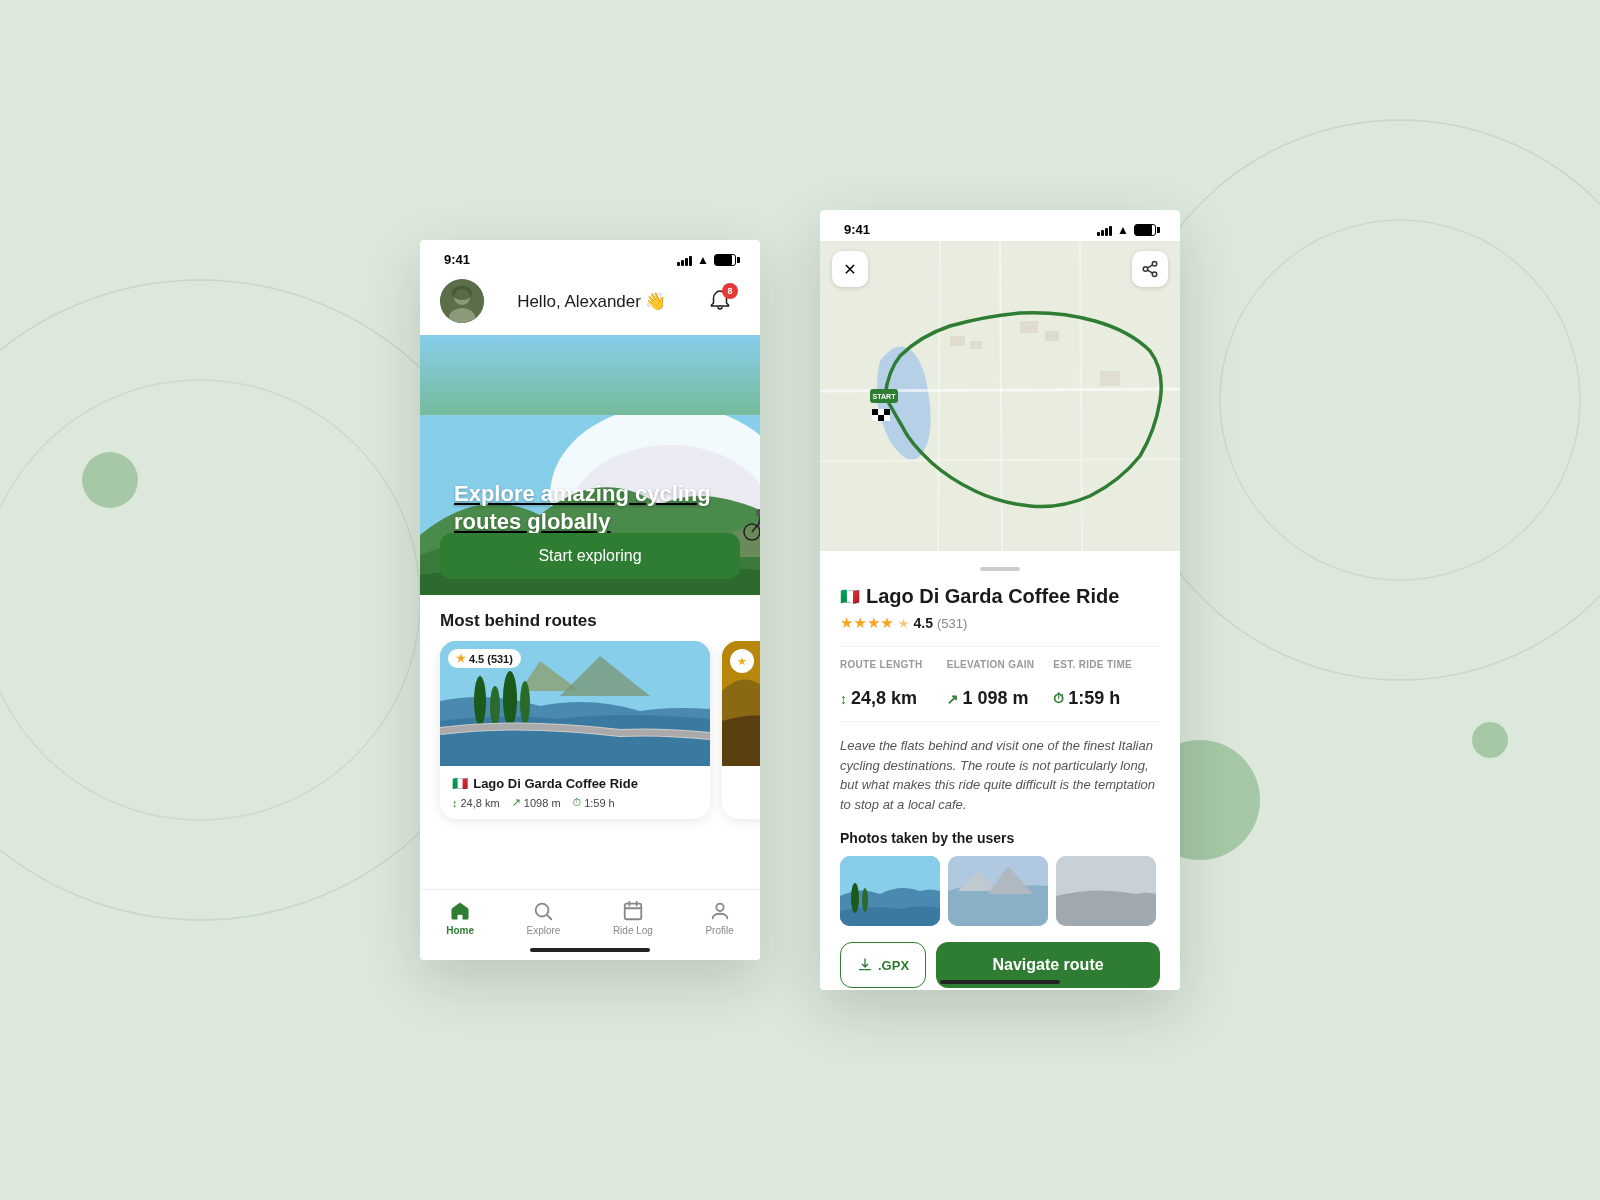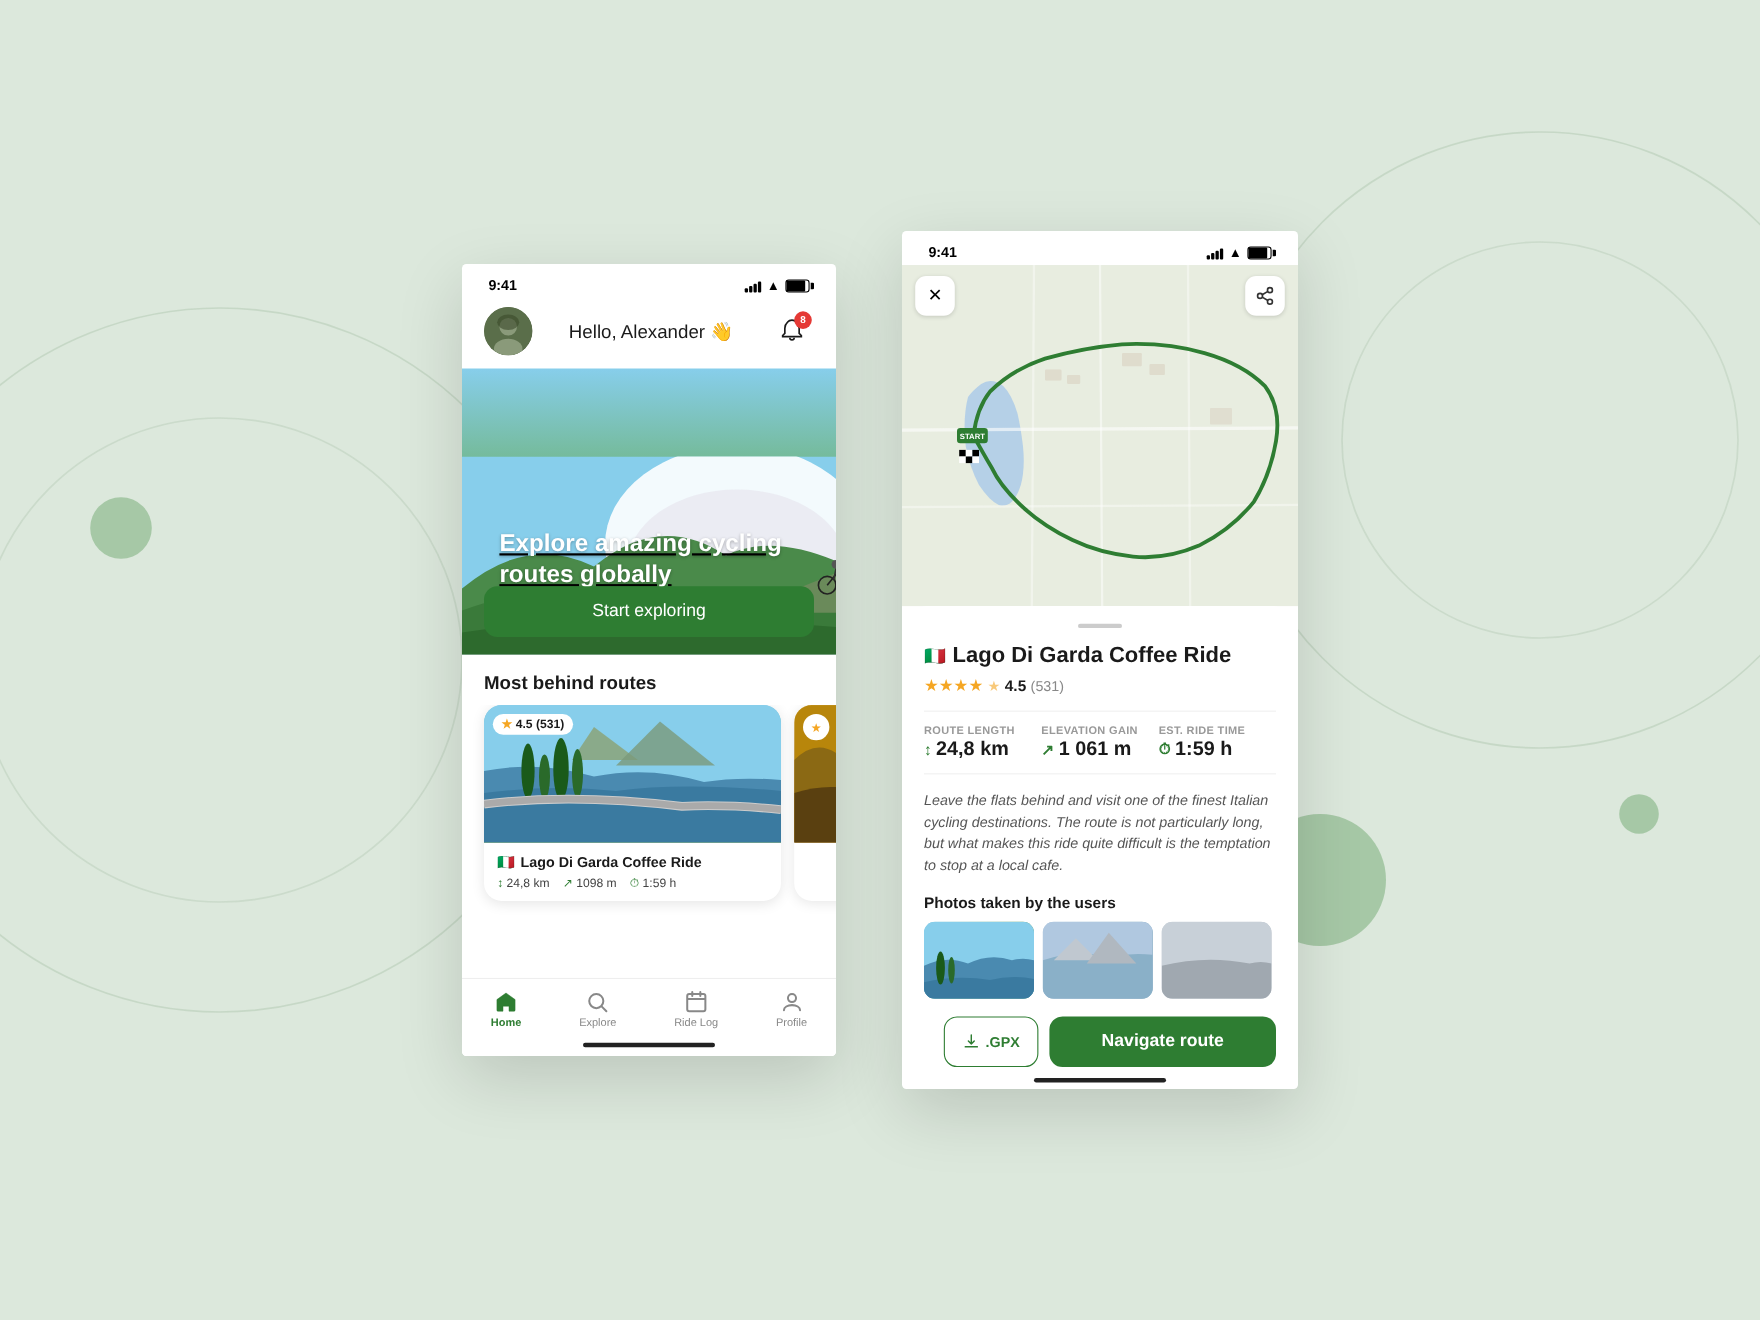--- a/index.html
+++ b/index.html
@@ -376,21 +376,21 @@
     }
     .metric-item {
       flex: 1;
     }
     .metric-label {
       font-size: 10px;
       color: #999;
       font-weight: 600;
       text-transform: uppercase;
       letter-spacing: 0.3px;
-      margin-bottom: 0;
+      margin-bottom: 18px;
     }
     .metric-value {
       font-size: 18px;
       font-weight: 700;
       color: #1a1a1a;
       display: flex;
       align-items: center;
       gap: 4px;
     }
     .metric-icon { color: #2e7d32; font-size: 14px; }
@@ -441,21 +441,20 @@
       color: #2e7d32;
       font-size: 13px;
       font-weight: 700;
       padding: 14px 16px;
       border-radius: 12px;
       cursor: pointer;
       display: flex;
       align-items: center;
       gap: 5px;
       white-space: nowrap;
-      margin-left: 18px;
     }
     .navigate-btn {
       flex: 1;
       background: #2e7d32;
       color: #fff;
       font-size: 16px;
       font-weight: 700;
       padding: 14px;
       border-radius: 12px;
       border: none;
@@ -822,21 +821,21 @@
           <div class="metric-label">ROUTE LENGTH</div>
           <div class="metric-value">
             <span class="metric-icon">↕</span>
             <span>24,8 km</span>
           </div>
         </div>
         <div class="metric-item">
           <div class="metric-label">ELEVATION GAIN</div>
           <div class="metric-value">
             <span class="metric-icon">↗</span>
-            <span>1 061 m</span>
+            <span>1 098 m</span>
           </div>
         </div>
         <div class="metric-item">
           <div class="metric-label">EST. RIDE TIME</div>
           <div class="metric-value">
             <span class="metric-icon">⏱</span>
             <span>1:59 h</span>
           </div>
         </div>
       </div>

